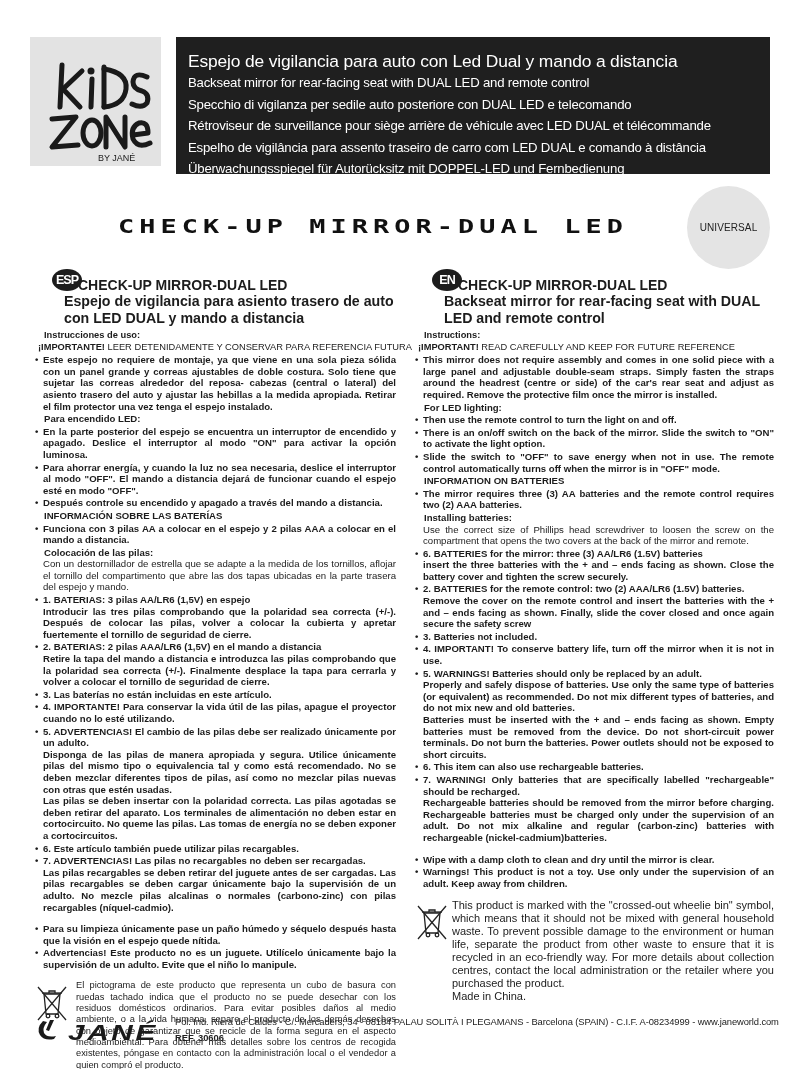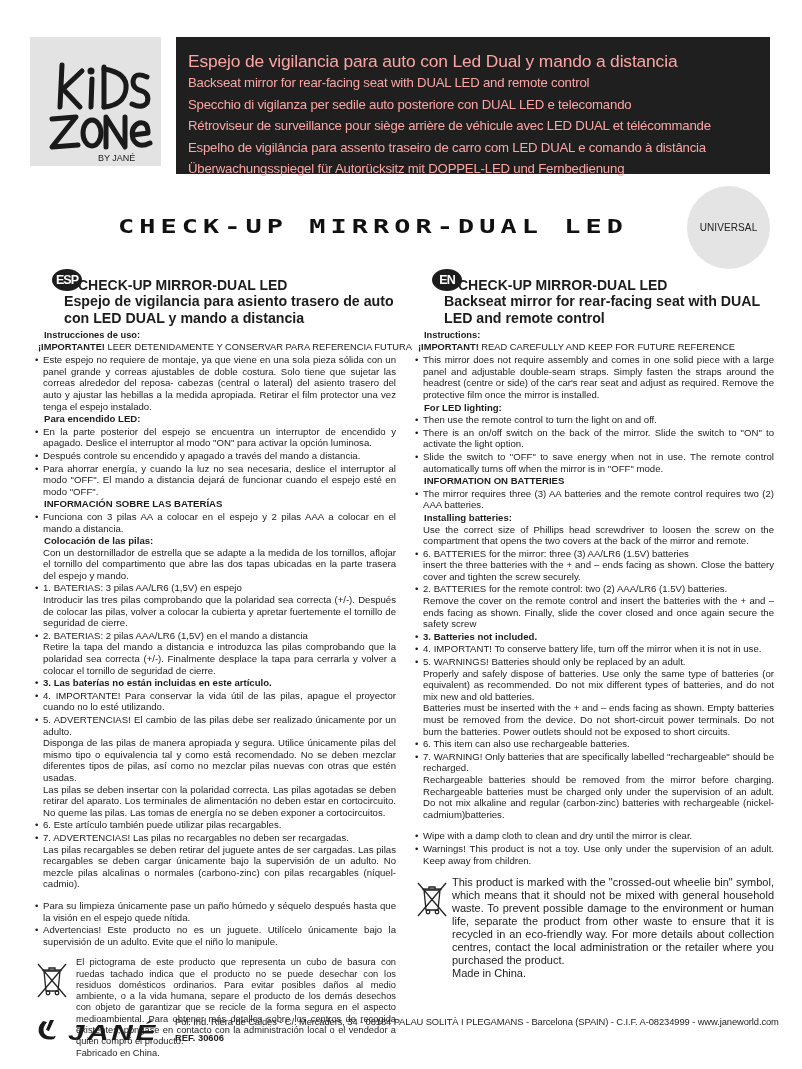--- a/index.html
+++ b/index.html
@@ -1,41 +1,41 @@
 <!DOCTYPE html>
 <html><head>
   <meta charset="utf-8">
   <style>
     html, body { margin: 0; padding: 0; background: #ffffff; }
     body { width: 802px; height: 1069px; position: relative; overflow: hidden; color: #1a1a1a; font-family: "Liberation Sans", sans-serif; }
 
     
     .logo-box { position: absolute; left: 30px; top: 37px; width: 131px; height: 129px; background: #e3e3e3; }
     .logo-box svg { width: 131px; height: 136px; display: block; }
-    .title-band { position: absolute; left: 176px; top: 37px; width: 594px; height: 137px; background: #1f1f1f; color: #fca5a5; box-sizing: border-box; padding: 13px 0 0 12px; }
+    .title-band { position: absolute; left: 176px; top: 37px; width: 594px; height: 137px; background: #1f1f1f; color: #ffffff; box-sizing: border-box; padding: 13px 0 0 12px; }
     .title-band .main { font-size: 17.4px; line-height: 22px; letter-spacing: -0.15px; white-space: nowrap; }
     .title-band .sub { font-size: 13.2px; line-height: 21.5px; letter-spacing: -0.2px; white-space: nowrap; }
 
     .product-name { position: absolute; left: 118px; top: 216px; height: 22px; }
     .product-name svg { display: block; }
     .universal { position: absolute; left: 687px; top: 186px; width: 83px; height: 83px; border-radius: 50%; background: #e4e4e4; display: flex; align-items: center; justify-content: center; font-size: 10px; color: #222; letter-spacing: 0.1px; }
 
     
     .col { position: absolute; top: 268px; font-family: "Liberation Sans", sans-serif; font-size: 9.6px; line-height: 11.6px; color: #1c1c1c; }
     .col.esp { left: 34px; width: 362px; }
     .col.en { left: 414px; width: 360px; }
     .lang-head { position: relative; padding-left: 0; }
     .badge { position: absolute; left: 18px; top: 1px; width: 30px; height: 22px; border-radius: 50% / 50%; background: #1c1c1c; color: #fff; font-weight: bold; font-size: 12.5px; line-height: 22px; text-align: center; letter-spacing: -1px; font-family: "Liberation Sans Narrow", "Liberation Sans", sans-serif; }
     .head-1 { margin-left: 44px; font-weight: bold; font-size: 14px; line-height: 16px; padding-top: 9px; }
     .head-2 { margin-left: 30px; font-weight: bold; font-size: 14.2px; line-height: 17px; }
     .inst { margin-left: 10px; font-weight: bold; font-size: 9.3px; margin-top: 3px; }
     .imp { margin-left: 4px; font-size: 9.3px; white-space: nowrap; }
     .imp b { font-weight: bold; }
     ul.b { list-style: none; margin: 0; padding: 0; }
-    ul.b li { position: relative; padding-left: 9px; text-align: justify; margin-top: 1px; }
+    ul.b li { position: relative; padding-left: 9px; text-align: justify; margin-top: 1px; font-weight: bold; }
     ul.b li::before { content: "\2022"; position: absolute; left: 1px; top: 0; }
     ul.b li.strong { font-weight: bold; }
     .sub-h { font-weight: bold; margin-left: 10px; margin-top: 1px; }
     .sub-h.caps { font-weight: bold; }
     .para { margin-left: 9px; text-align: justify; }
     .gap { height: 9px; }
 
     .weee { position: relative; margin-top: 10px; padding-left: 42px; text-align: justify; }
     .weee .bin { position: absolute; left: 2px; top: 4px; width: 32px; height: 38px; }
     .weee.esp-t { font-size: 9.3px; line-height: 11.3px; }
@@ -103,22 +103,22 @@
     <div class="head-2">Espejo de vigilancia para asiento trasero de auto con LED DUAL y mando a distancia</div>
   </div>
   <div class="inst">Instrucciones de uso:</div>
   <div class="imp"><b>¡IMPORTANTE!</b><span> LEER DETENIDAMENTE Y CONSERVAR PARA REFERENCIA FUTURA</span></div>
   <ul class="b">
     <li>Este espejo no requiere de montaje, ya que viene en una sola pieza sólida con un panel grande y correas ajustables de doble costura. Solo tiene que sujetar las correas alrededor del reposa- cabezas (central o lateral) del asiento trasero del auto y ajustar las hebillas a la medida apropiada. Retirar el film protector una vez tenga el espejo instalado.</li>
   </ul>
   <div class="sub-h">Para encendido LED:</div>
   <ul class="b">
     <li>En la parte posterior del espejo se encuentra un interruptor de encendido y apagado. Deslice el interruptor al modo "ON" para activar la opción luminosa.</li>
+    <li>Para ahorrar energía, y cuando la luz no sea necesaria, deslice el interruptor al modo "OFF". El mando a distancia dejará de funcionar cuando el espejo esté en modo "OFF".</li>
     <li>Después controle su encendido y apagado a través del mando a distancia.</li>
-    <li>Para ahorrar energía, y cuando la luz no sea necesaria, deslice el interruptor al modo "OFF". El mando a distancia dejará de funcionar cuando el espejo esté en modo "OFF".</li>
   </ul>
   <div class="sub-h caps">INFORMACIÓN SOBRE LAS BATERÍAS</div>
   <ul class="b">
     <li>Funciona con 3 pilas AA a colocar en el espejo y 2 pilas AAA a colocar en el mando a distancia.</li>
   </ul>
   <div class="sub-h">Colocación de las pilas:</div>
   <div class="para">Con un destornillador de estrella que se adapte a la medida de los tornillos, aflojar el tornillo del compartimento que abre las dos tapas ubicadas en la parte trasera del espejo y mando.</div>
   <ul class="b">
     <li><span>1. BATERIAS: 3 pilas AA/LR6 (1,5V) en espejo</span><br><span>Introducir las tres pilas comprobando que la polaridad sea correcta (+/-). Después de colocar las pilas, volver a colocar la cubierta y apretar fuertemente el tornillo de seguridad de cierre.</span></li>
     <li><span>2. BATERIAS: 2 pilas AAA/LR6 (1,5V) en el mando a distancia</span><br><span>Retire la tapa del mando a distancia e introduzca las pilas comprobando que la polaridad sea correcta (+/-). Finalmente desplace la tapa para cerrarla y volver a colocar el tornillo de seguridad de cierre.</span></li>

